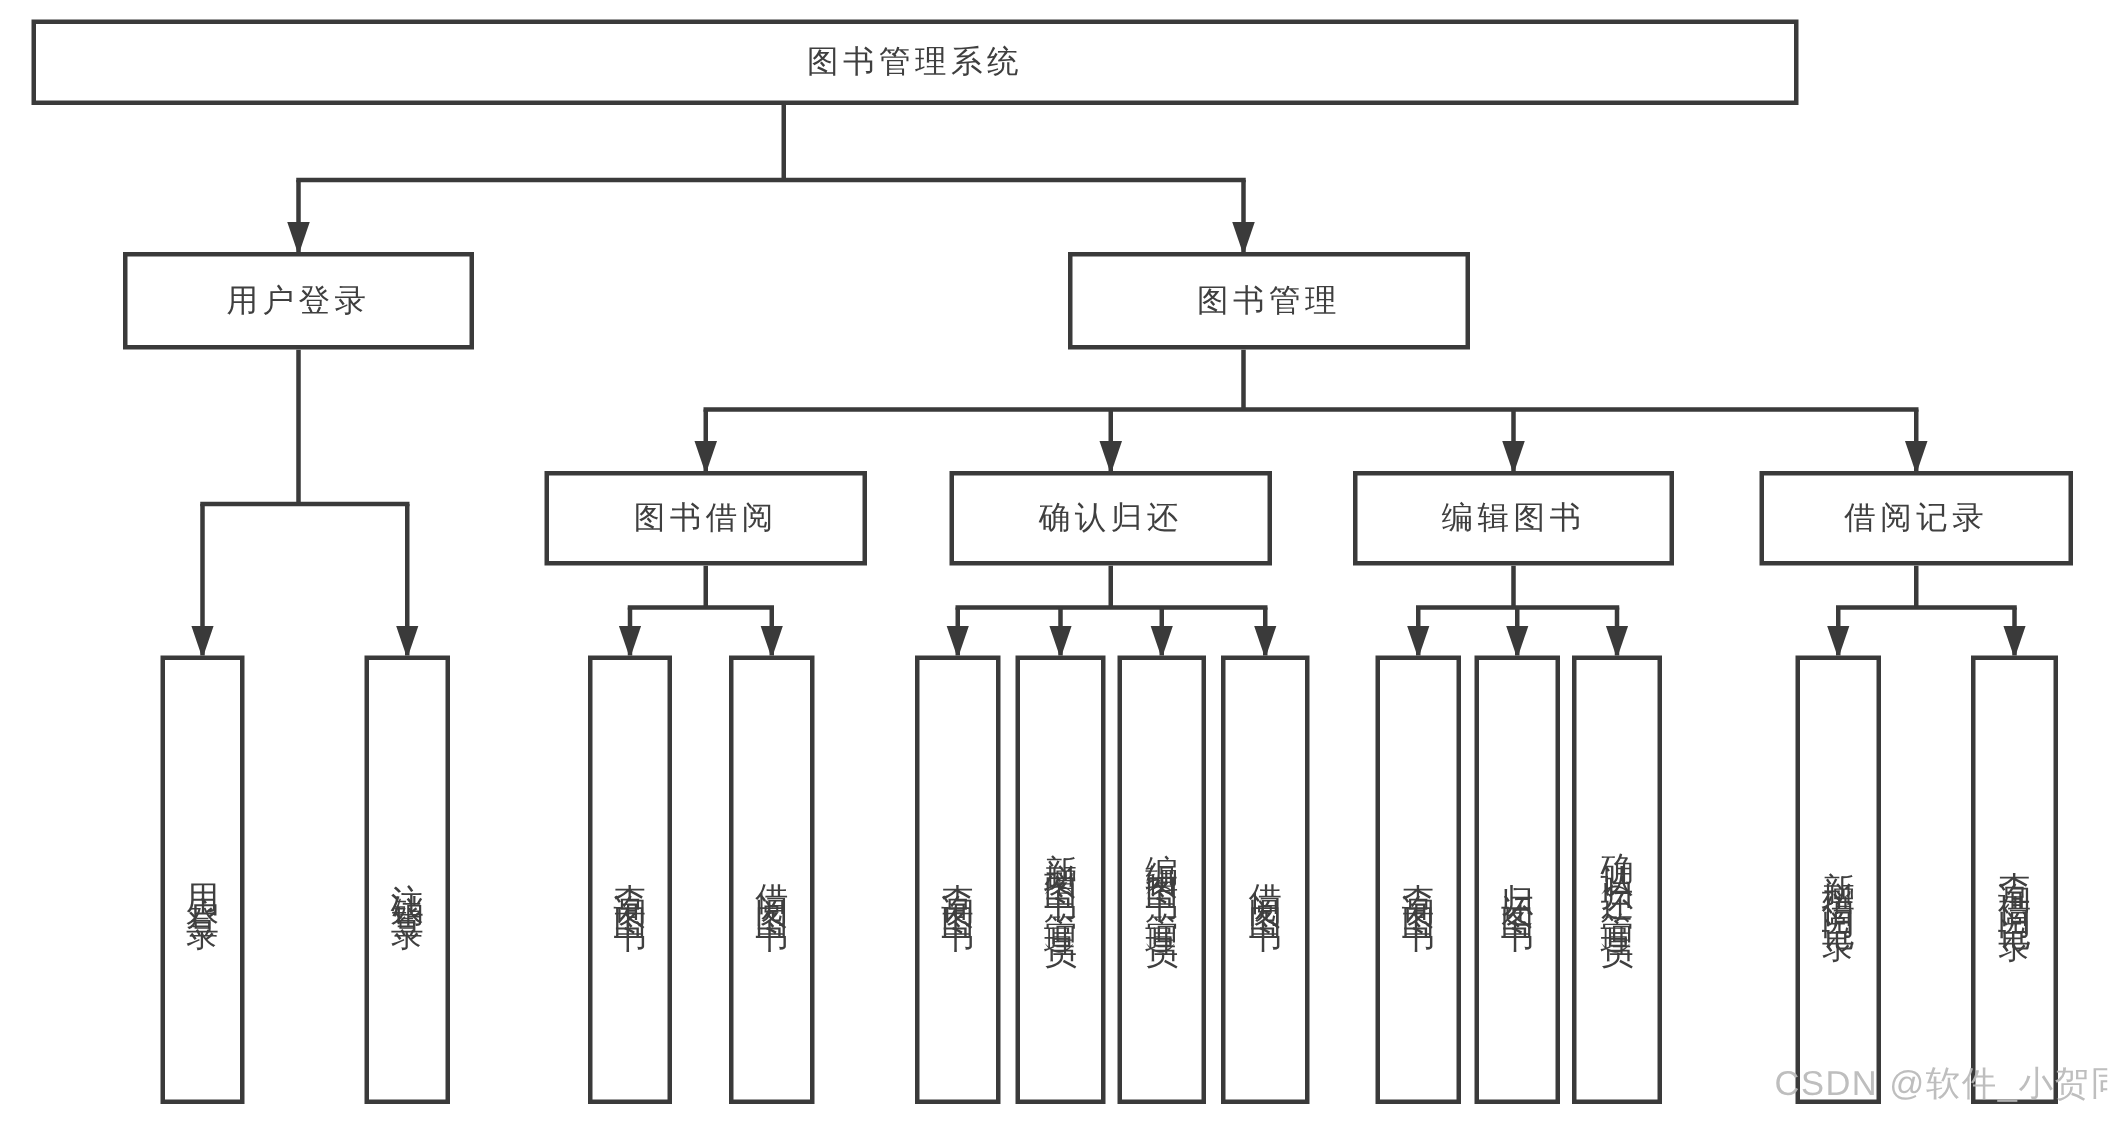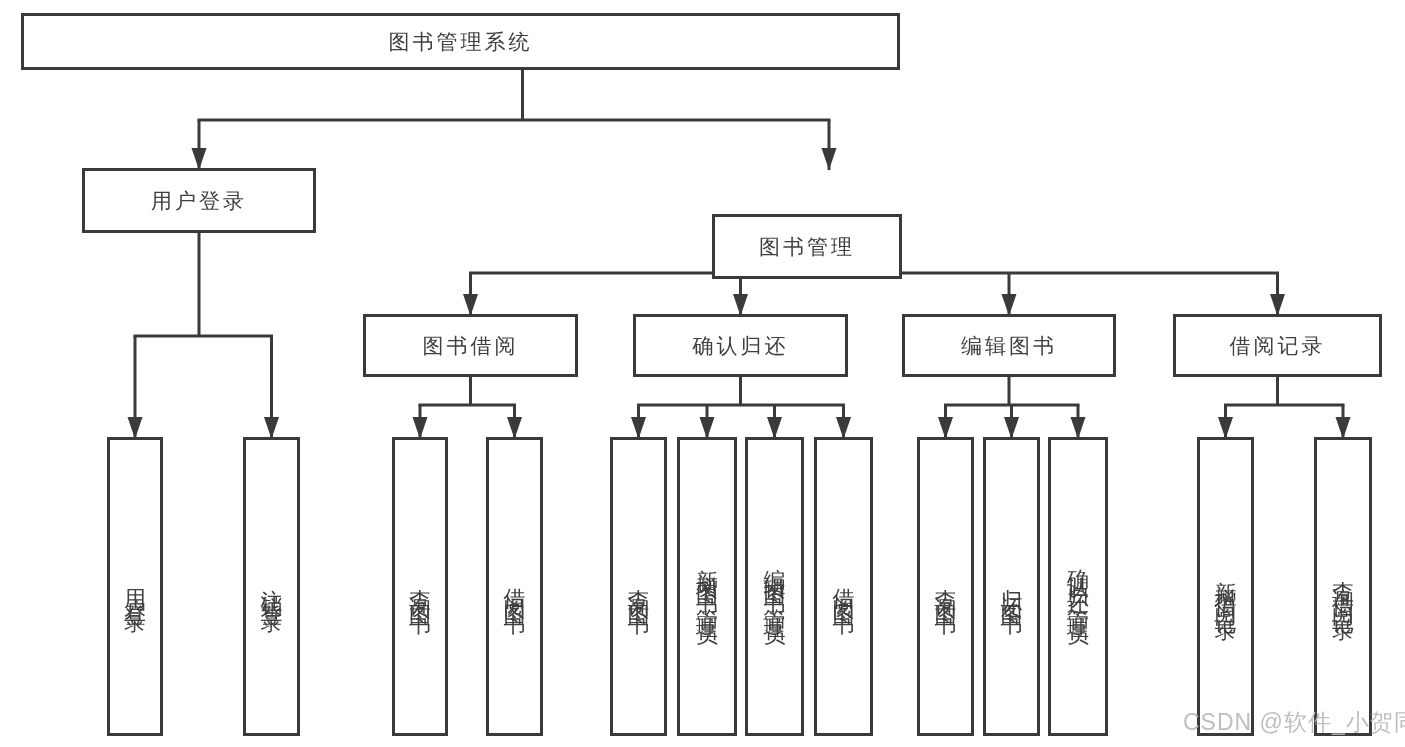--- a/index.html
+++ b/index.html
@@ -65,28 +65,28 @@
 
       <line x1="945.5" y1="405" x2="945.5" y2="439" marker-end="url(#ah)"></line>
       <line x1="1011.5" y1="405" x2="1011.5" y2="439" marker-end="url(#ah)"></line>
       <line x1="1078" y1="405" x2="1078" y2="439" marker-end="url(#ah)"></line>
 
       <line x1="1225.5" y1="405" x2="1225.5" y2="439" marker-end="url(#ah)"></line>
       <line x1="1343" y1="405" x2="1343" y2="439" marker-end="url(#ah)"></line>
     </g>
   </svg>
 
-  <div class="node h" style="left:21px;top:13px;width:879px;height:57px;">
+  <div class="node h" style="left:21px;top:13px;width:1178px;height:57px;">
     <span class="label">图书管理系统</span>
   </div>
 
   <div class="node h" style="left:82px;top:168px;width:234px;height:65px;">
     <span class="label">用户登录</span>
   </div>
-  <div class="node h" style="left:712px;top:168px;width:190px;height:65px;margin-top:46px;">
+  <div class="node h" style="left:712px;top:168px;width:268px;height:65px;">
     <span class="label">图书管理</span>
   </div>
 
   <div class="node h" style="left:363px;top:314px;width:215px;height:63px;">
     <span class="label">图书借阅</span>
   </div>
   <div class="node h" style="left:633px;top:314px;width:215px;height:63px;">
     <span class="label">确认归还</span>
   </div>
   <div class="node h" style="left:902px;top:314px;width:214px;height:63px;">

